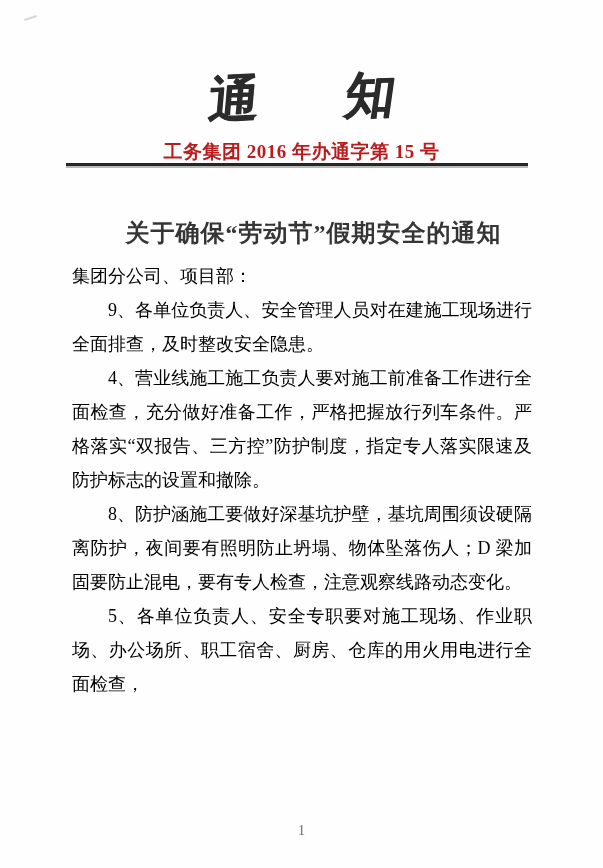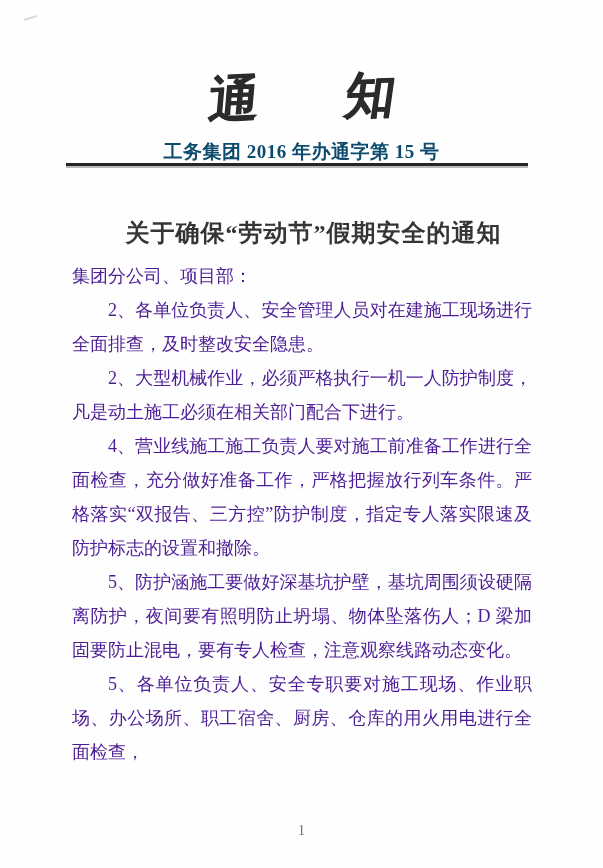--- a/index.html
+++ b/index.html
@@ -50,21 +50,21 @@
   }
   .doc-number {
     position: absolute;
     top: 139px;
     left: 0;
     width: 100%;
     text-align: center;
     font-size: 19px;
     font-weight: bold;
     letter-spacing: 0.5px;
-    color: #0c4a6e;
+    color: #b91c1c;
   }
   .header-rule {
     position: absolute;
     top: 163px;
     left: 66px;
     width: 462px;
     height: 3px;
     background: #262626;
     box-shadow: 0 2px 0 #b9b9b9;
   }
@@ -81,21 +81,21 @@
     color: #353535;
   }
   .body-text {
     position: absolute;
     top: 259px;
     left: 72px;
     width: 460px;
     font-size: 18px;
     line-height: 34px;
     text-align: justify;
-    color: #4c1d95;
+    color: #000000;
   }
   .body-text p {
     margin: 0;
     text-indent: 2em;
   }
   .body-text p.salutation {
     text-indent: 0;
   }
   .page-number {
     position: absolute;
@@ -120,22 +120,21 @@
   </div>
 
   <div class="doc-number">工务集团 2016 年办通字第 15 号</div>
 
   <div class="header-rule"></div>
 
   <h1 class="subject-title">关于确保“劳动节”假期安全的通知</h1>
 
   <div class="body-text">
     <p class="salutation">集团分公司、项目部：</p>
-    <p>2、各单位负责人、安全管理人员对在建施工现场进行全面排查，及时整改安全隐患。</p>
-    <p>2、大型机械作业，必须严格执行一机一人防护制度，凡是动土施工必须在相关部门配合下进行。</p>
+    <p>9、各单位负责人、安全管理人员对在建施工现场进行全面排查，及时整改安全隐患。</p>
     <p>4、营业线施工施工负责人要对施工前准备工作进行全面检查，充分做好准备工作，严格把握放行列车条件。严格落实“双报告、三方控”防护制度，指定专人落实限速及防护标志的设置和撤除。</p>
-    <p>5、防护涵施工要做好深基坑护壁，基坑周围须设硬隔离防护，夜间要有照明防止坍塌、物体坠落伤人；D 梁加固要防止混电，要有专人检查，注意观察线路动态变化。</p>
+    <p>8、防护涵施工要做好深基坑护壁，基坑周围须设硬隔离防护，夜间要有照明防止坍塌、物体坠落伤人；D 梁加固要防止混电，要有专人检查，注意观察线路动态变化。</p>
     <p>5、各单位负责人、安全专职要对施工现场、作业职场、办公场所、职工宿舍、厨房、仓库的用火用电进行全面检查，</p>
   </div>
 
   <div class="page-number">1</div>
 
 </div>
 
 </body></html>

